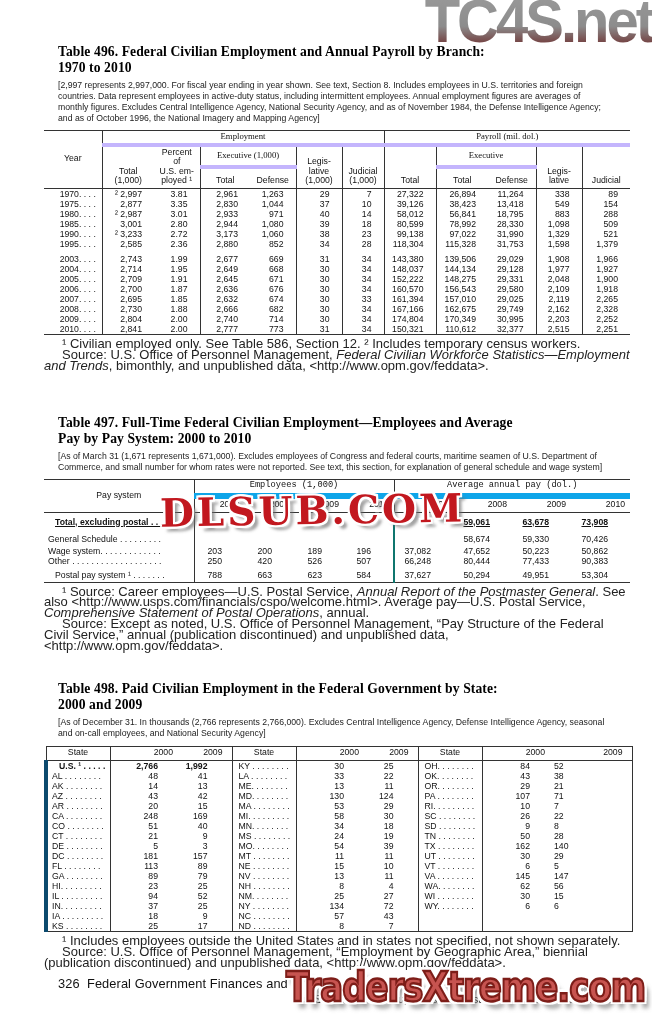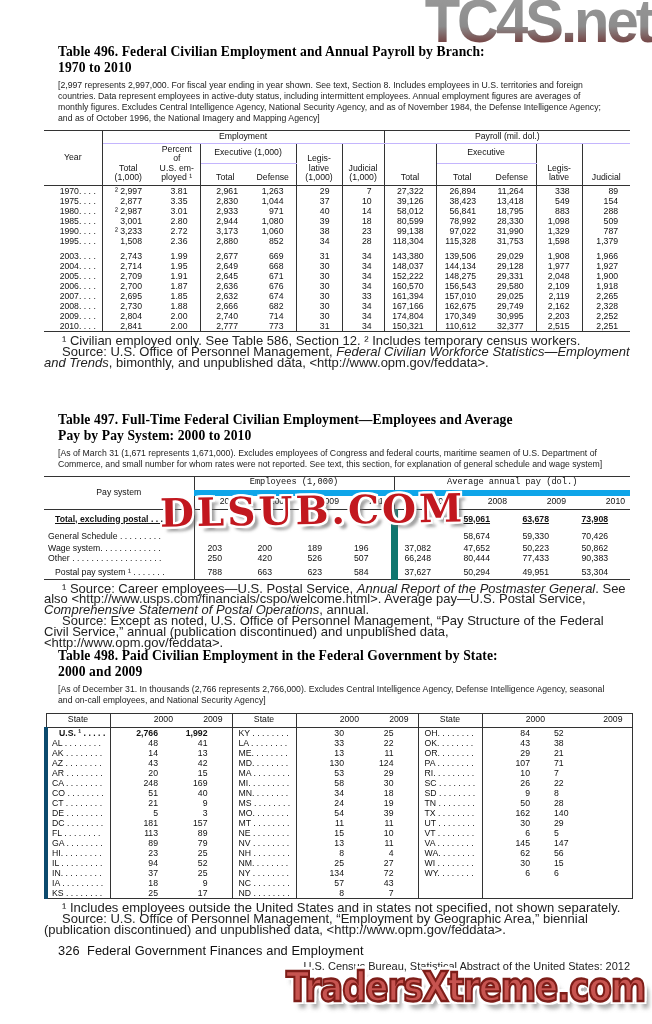--- a/index.html
+++ b/index.html
@@ -22,37 +22,37 @@
   thead{border-bottom:1px solid #333;}
   th{font-weight:normal;text-align:center;vertical-align:bottom;
      padding:1px 1px 2px 1px;line-height:9.6px;white-space:pre-line;}
   td{padding:0;line-height:10px;height:10px;overflow:hidden;white-space:nowrap;}
   .num{text-align:right;}
   .b{font-weight:bold;}
 
   
   #table496{margin-top:6px;}
   #table496 th.brd-r, #table496 td.brd-r{border-right:1px solid #333;}
-  #table496 th.grp{border-bottom:1px solid #c4b5fd;vertical-align:middle;padding:1px 8px;}
+  #table496 th.grp{border-bottom:4px solid #c4b5fd;vertical-align:middle;padding:1px 8px;font-family:Liberation Serif, serif;}
   #table496 th.year-h{vertical-align:middle;}
   #table496 tbody td:nth-child(1){text-align:center;padding-left:10px;border-right:1px solid #333;}
   #table496 tbody td:nth-child(3),#table496 tbody td:nth-child(5),
   #table496 tbody td:nth-child(6),#table496 tbody td:nth-child(7),
   #table496 tbody td:nth-child(8),#table496 tbody td:nth-child(10),
   #table496 tbody td:nth-child(11){border-right:1px solid #333;}
   #table496 td.num{padding-right:12px;}
   #table496 tr.gap td{height:5px;}
 
   
   #table497{margin-top:6px;}
   #table497 th.brd-r, #table497 td.brd-r{border-right:1px solid #333;}
   #table497 th.grp{border-bottom:6px solid #0ea5e9;font-family:Liberation Mono, monospace;}
   #table497 th.paysys{vertical-align:middle;}
   #table497 tbody td:nth-child(1){text-align:left;padding-left:4px;border-right:1px solid #333;}
-  #table497 tbody td:nth-child(5){border-right:7px solid #0f766e;}
+  #table497 tbody td:nth-child(5){border-right:2px solid #0f766e;}
   #table497 td.num{padding-right:22px;}
   #table497 th.yr{text-align:right;padding-right:5px;}
   #table497 td.ind{padding-left:11px !important;}
   #table497 tr.rs td{padding-top:3px;height:13px;}
   #table497 tr.re td{padding-bottom:2px;height:12px;text-decoration:underline;}
 
   
   #table498{margin-top:7px;}
   #table498 th.brd-r, #table498 td.brd-r{border-right:1px solid #333;}
   #table498 th.brd-l, #table498 td.brd-l{border-left:1px solid #333;}
@@ -208,25 +208,25 @@
             <td class="num">² 3,233</td>
             <td class="num">2.72</td>
             <td class="num">3,173</td>
             <td class="num">1,060</td>
             <td class="num">38</td>
             <td class="num">23</td>
             <td class="num">99,138</td>
             <td class="num">97,022</td>
             <td class="num">31,990</td>
             <td class="num">1,329</td>
-            <td class="num">787</td>
+            <td class="num">521</td>
           </tr>
           <tr>
             <td>1995. . . .</td>
-            <td class="num">1,508</td>
+            <td class="num">2,585</td>
             <td class="num">2.36</td>
             <td class="num">2,880</td>
             <td class="num">852</td>
             <td class="num">34</td>
             <td class="num">28</td>
             <td class="num">118,304</td>
             <td class="num">115,328</td>
             <td class="num">31,753</td>
             <td class="num">1,598</td>
             <td class="num">1,379</td>
@@ -454,21 +454,21 @@
             <td class="num">53,304</td>
           </tr>
         </tbody>
     </table>
 
     <div class="footnotes">
       <p><span>¹ Source: Career employees—U.S. Postal Service, </span><span class="it">Annual Report of the Postmaster General</span><span>. See also &lt;http://www.usps.com/financials/cspo/welcome.html&gt;. Average pay—U.S. Postal Service, </span><span class="it">Comprehensive Statement of Postal Operations</span><span>, annual.</span></p>
       <p>Source: Except as noted, U.S. Office of Personnel Management, “Pay Structure of the Federal Civil Service,” annual (publication discontinued) and unpublished data, &lt;http://www.opm.gov/feddata&gt;.</p>
     </div>
 
-    <h1 class="tbl-title" style=""><span>Table 498. Paid Civilian Employment in the Federal Government by State:</span><br><span>2000 and 2009</span></h1>
+    <h1 class="tbl-title" style="margin-top:30px;"><span>Table 498. Paid Civilian Employment in the Federal Government by State:</span><br><span>2000 and 2009</span></h1>
     <div class="note">[As of December 31. In thousands (2,766 represents 2,766,000). Excludes Central Intelligence Agency, Defense Intelligence Agency, seasonal and on-call employees, and National Security Agency]</div>
 
     <table id="table498">
       <colgroup>
         <col style="width:64px">
           <col style="width:72px">
           <col style="width:50px">
         <col style="width:64px">
           <col style="width:72px">
           <col style="width:50px">

